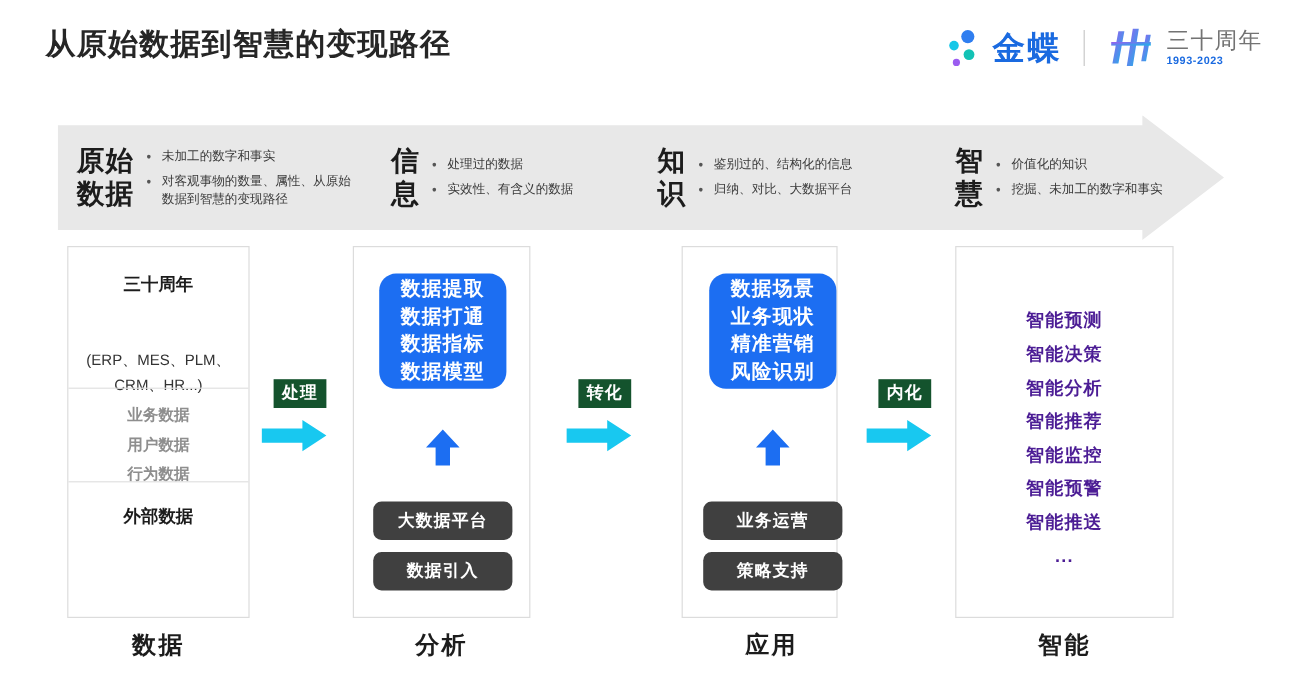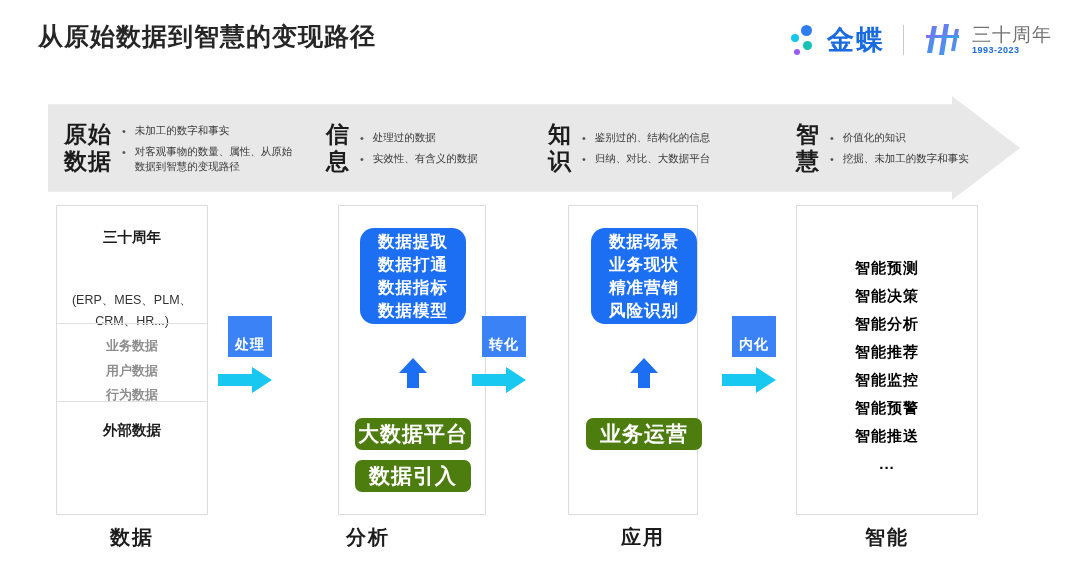--- a/index.html
+++ b/index.html
@@ -205,66 +205,66 @@
     align-items: center;
     justify-content: center;
     font-size: 16.5px;
     font-weight: bold;
     line-height: 1.38;
     letter-spacing: 1px;
   }
   .blue-pill {
     position: absolute;
     border-radius: 7px;
-    background: #4d7c0f;
+    background: #404040;
     color: #ffffff;
     display: flex;
     align-items: center;
     justify-content: center;
-    font-size: 21px;
+    font-size: 14px;
     font-weight: bold;
     letter-spacing: 1px;
   }
   .up-arrow {
     position: absolute;
     width: 34px;
     height: 34px;
   }
 
   
   .smart-list {
     position: absolute;
     left: 0;
     right: 0;
     top: 253px;
     text-align: center;
   }
   .smart-item {
     font-size: 15px;
     font-weight: bold;
-    color: #000000;
+    color: #4c1d95;
     line-height: 1.87;
     letter-spacing: 1px;
   }
 
   
   .connector {
     position: absolute;
     top: 316px;
     width: 64px;
     text-align: center;
   }
   .connector-badge {
     display: inline-block;
-    background: #3b82f6;
+    background: #14532d;
     color: #ffffff;
     font-size: 14px;
     font-weight: bold;
     letter-spacing: 1px;
-    padding: 20px 7px 4px 7px;
+    padding: 3px 7px 4px 7px;
     line-height: 1.2;
   }
   .connector-arrow {
     margin-top: 8px;
     width: 56px;
     height: 30px;
   }
 </style>
 </head>
 <body>
@@ -385,21 +385,21 @@
 
 <div class="connector" style="left:218px;">
   <span class="connector-badge">处理</span>
   <div class="connector-arrow">
     <svg width="56" height="30" viewBox="0 0 56 30">
       <path d="M0 9 L34 9 L34 2 L54 15 L34 28 L34 21 L0 21 Z" fill="#18c8f0"></path>
     </svg>
   </div>
 </div>
 
-<div class="card" style="left:294px; width:148px;margin-left:44px;">
+<div class="card" style="left:294px; width:148px;">
   <div class="blue-box" style="left:21px; top:22px; width:106px; height:96px; white-space:pre-line;">数据提取
 数据打通
 数据指标
 数据模型</div>
   <div class="up-arrow" style="left:57px; top:150px;">
     <svg width="34" height="34" viewBox="0 0 34 34">
       <path d="M17 2 L31 17 L23 17 L23 32 L11 32 L11 17 L3 17 Z" fill="#1c6ef2"></path>
     </svg>
   </div>
   <div class="blue-pill" style="left:16px; top:212px; width:116px; height:32px;">大数据平台</div>
@@ -420,20 +420,21 @@
   <div class="blue-box" style="left:22px; top:22px; width:106px; height:96px; white-space:pre-line;">数据场景
 业务现状
 精准营销
 风险识别</div>
   <div class="up-arrow" style="left:58px; top:150px;">
     <svg width="34" height="34" viewBox="0 0 34 34">
       <path d="M17 2 L31 17 L23 17 L23 32 L11 32 L11 17 L3 17 Z" fill="#1c6ef2"></path>
     </svg>
   </div>
   <div class="blue-pill" style="left:17px; top:212px; width:116px; height:32px;">业务运营</div>
+  <div class="blue-pill" style="left:17px; top:254px; width:116px; height:32px;">策略支持</div>
 </div>
 <div class="col-label" style="left:568px; width:150px;">应用</div>
 
 <div class="connector" style="left:722px;">
   <span class="connector-badge">内化</span>
   <div class="connector-arrow">
     <svg width="56" height="30" viewBox="0 0 56 30">
       <path d="M0 9 L34 9 L34 2 L54 15 L34 28 L34 21 L0 21 Z" fill="#18c8f0"></path>
     </svg>
   </div>

